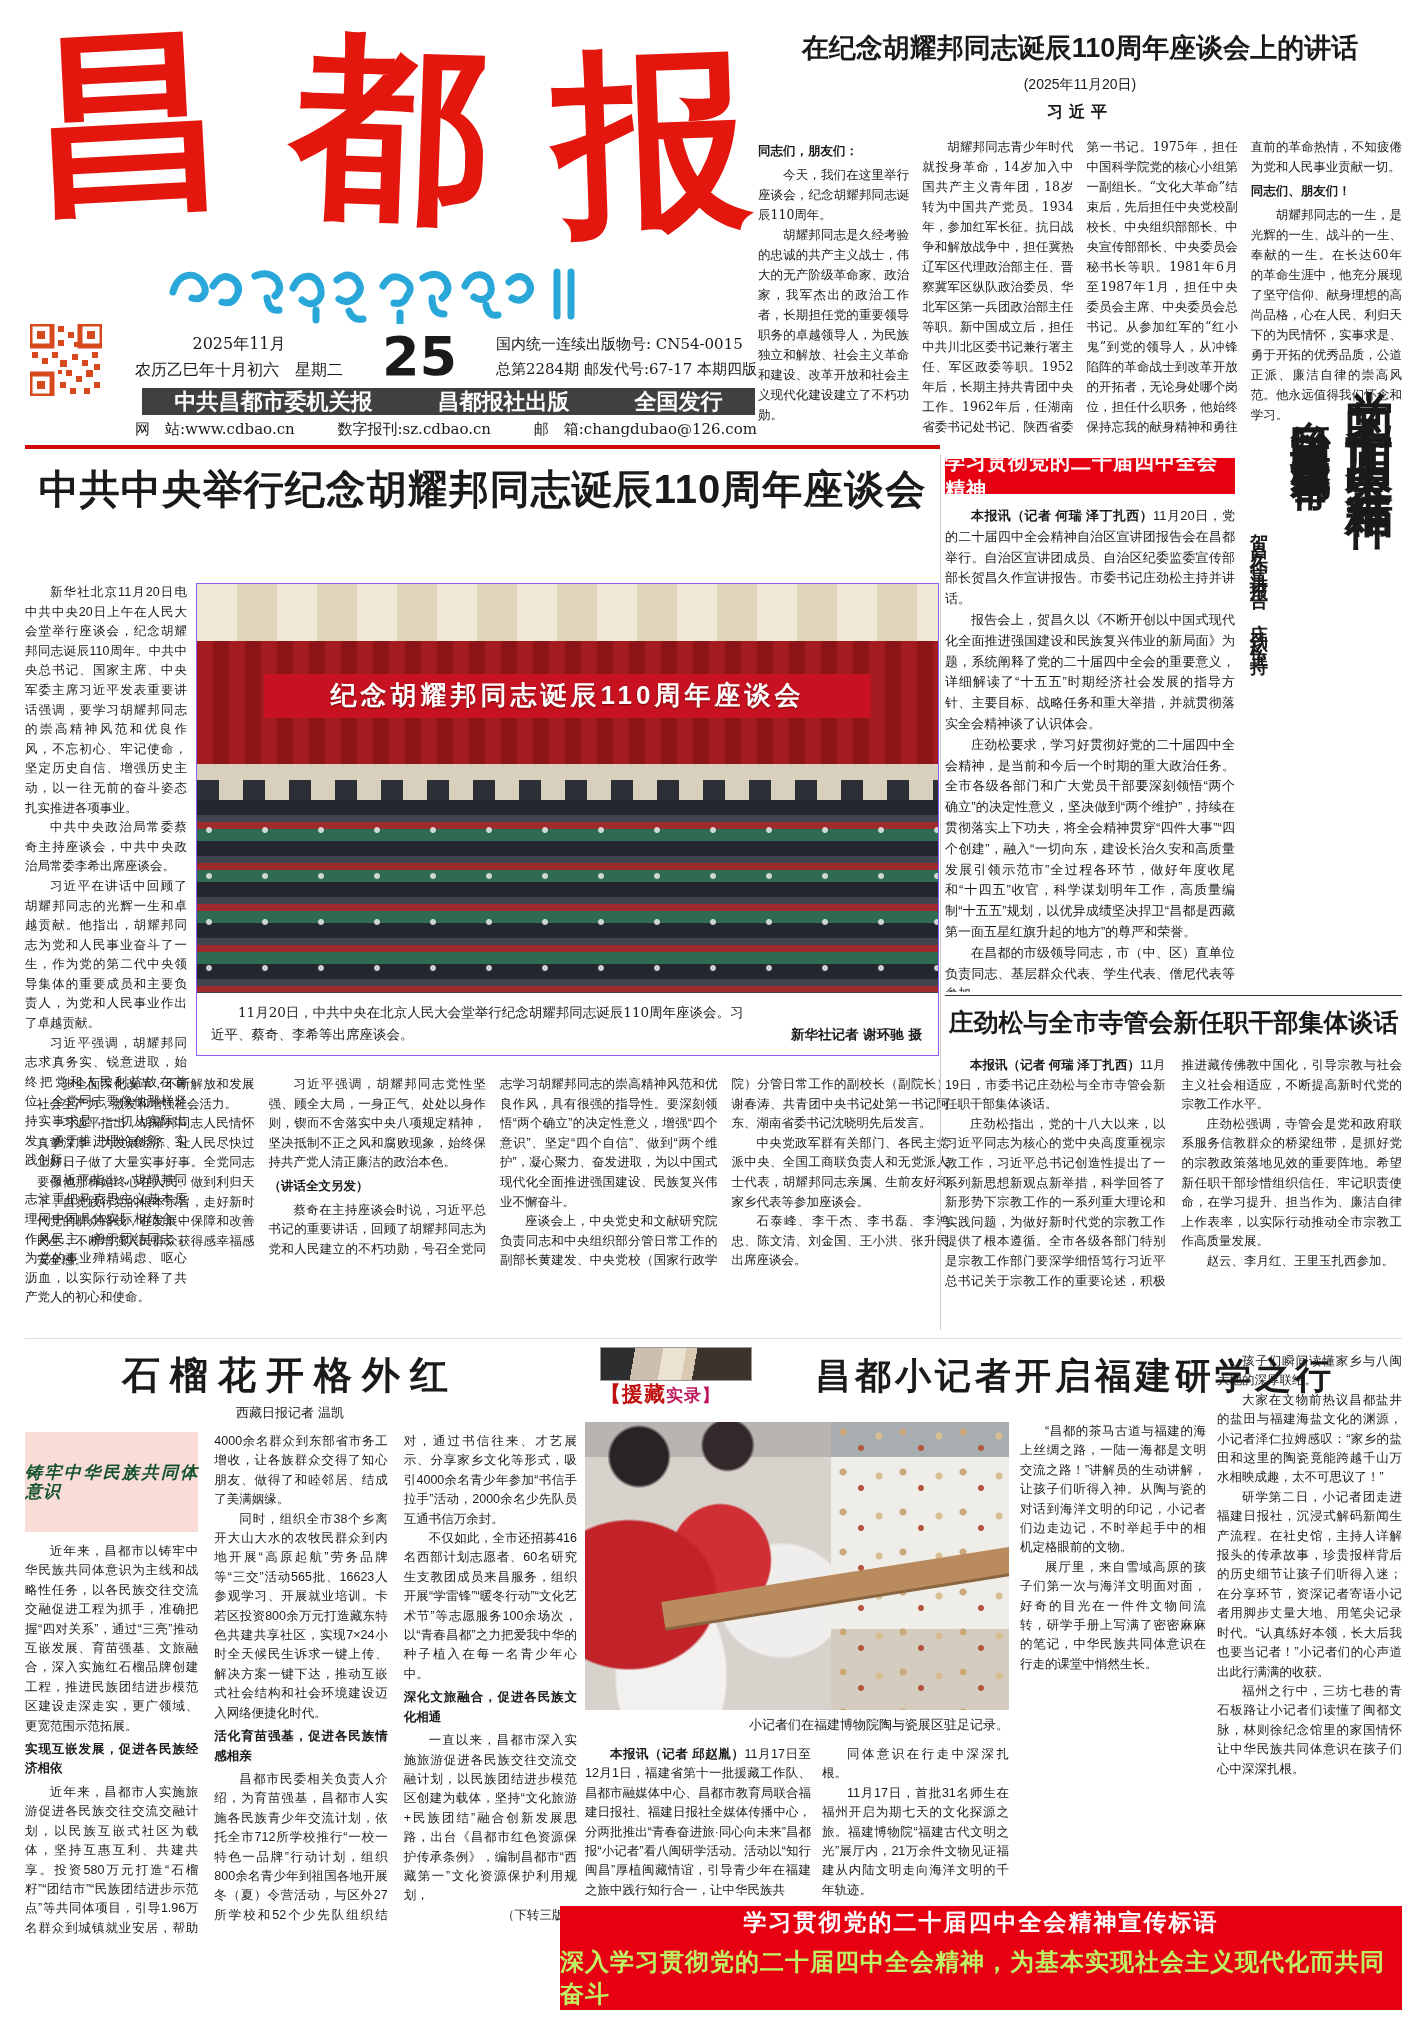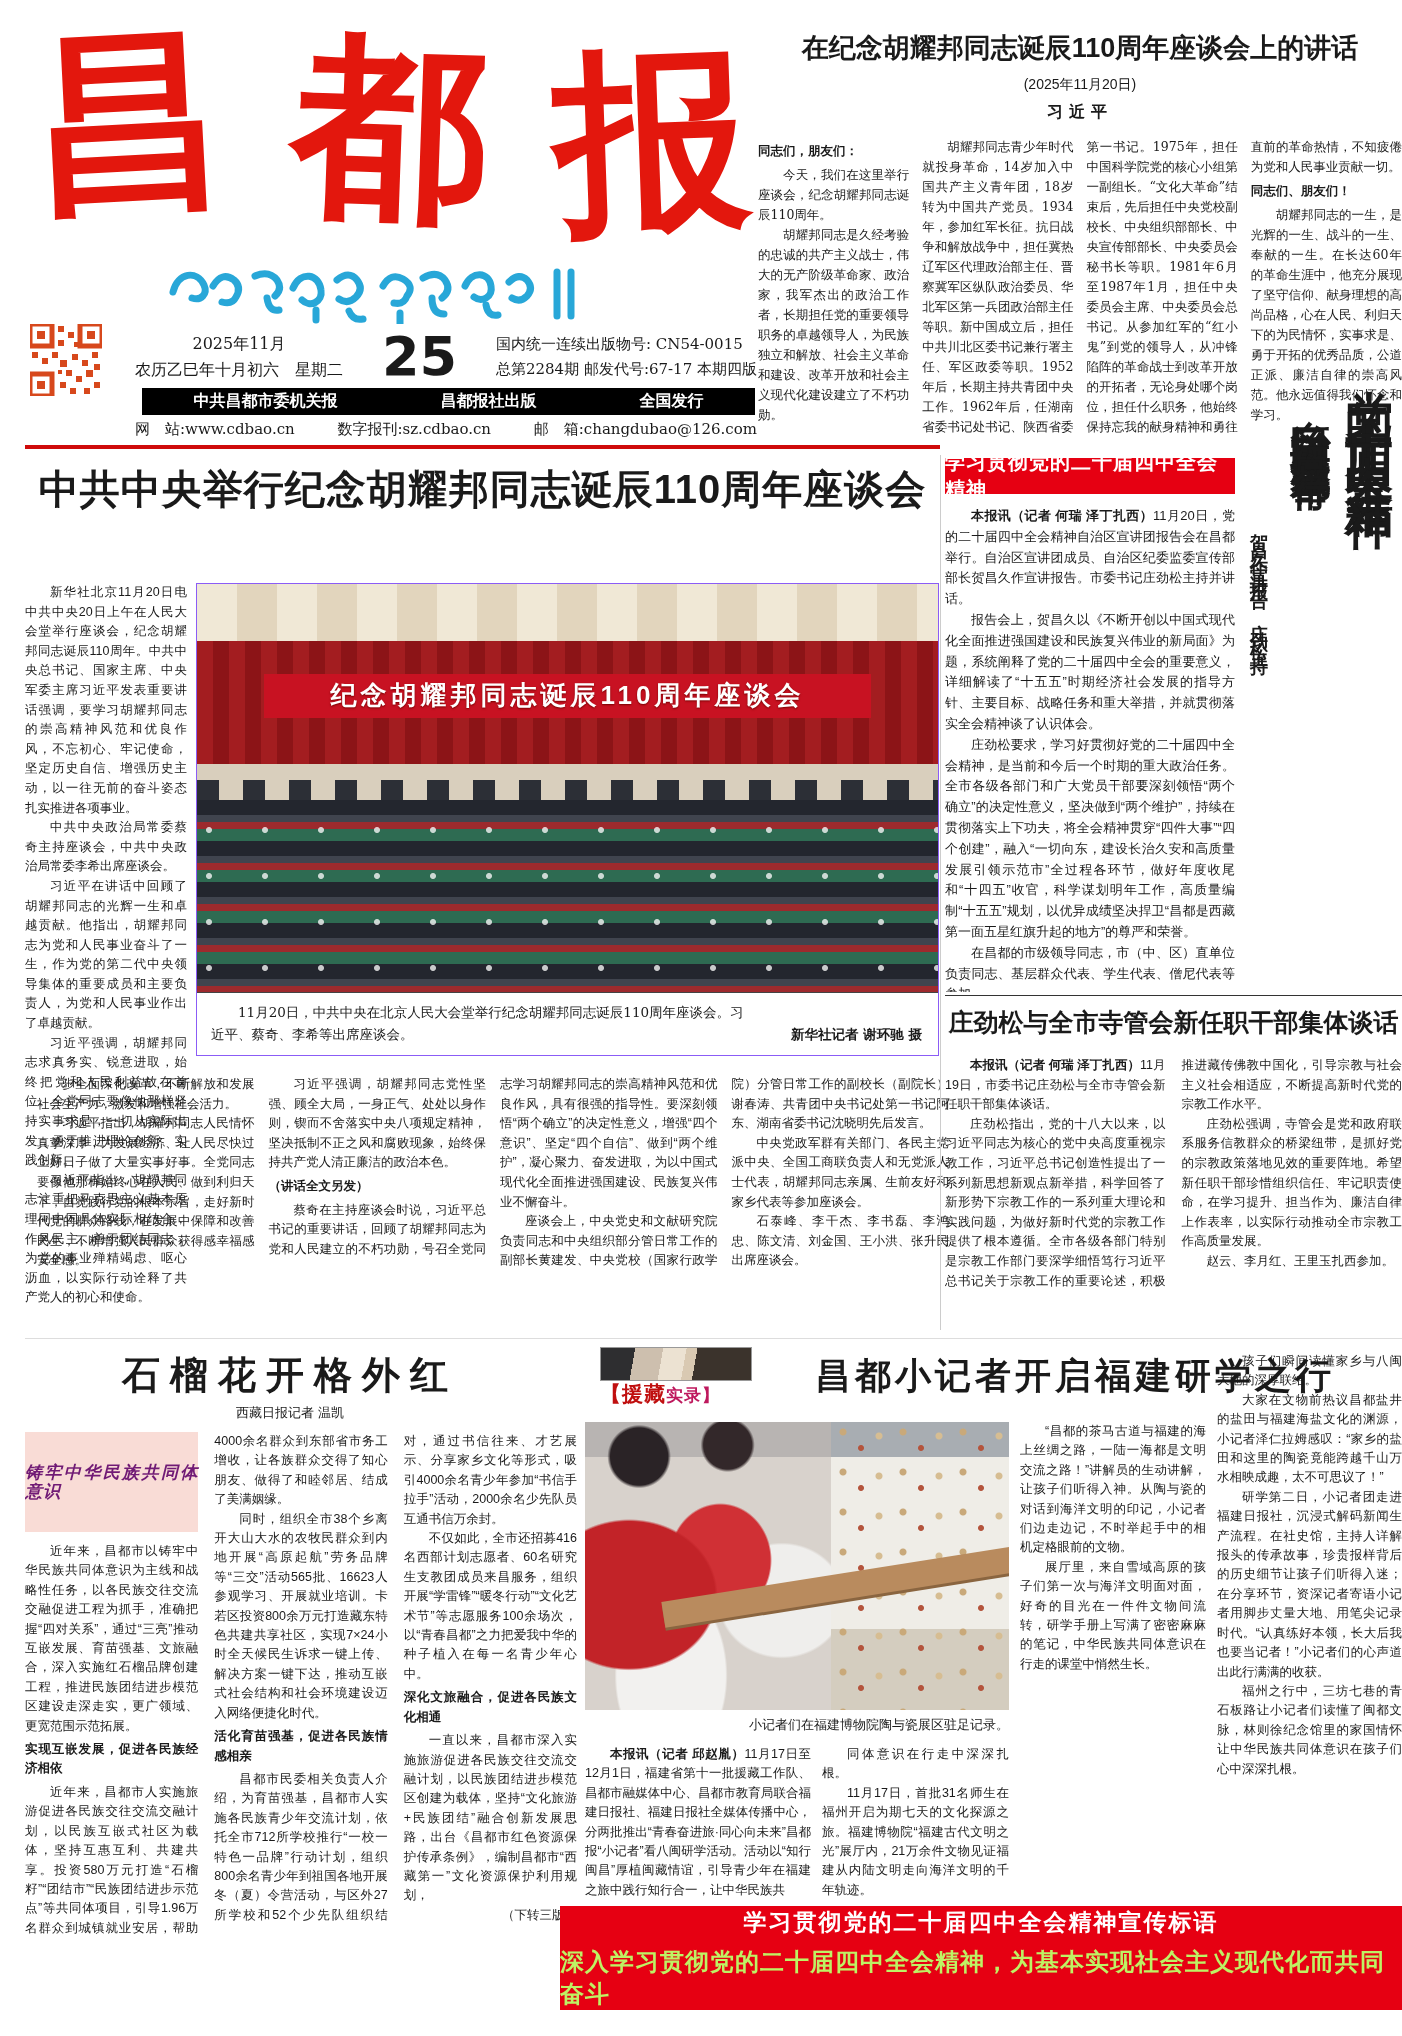--- a/index.html
+++ b/index.html
@@ -13,22 +13,22 @@
   .brand-title span:nth-child(1){transform:rotate(-3deg);}
   .brand-title span:nth-child(2){transform:rotate(2deg) translateY(8px);}
   .brand-title span:nth-child(3){transform:rotate(-2deg) translateY(20px);}
   .tibetan{position:absolute;left:165px;top:256px;width:420px;height:68px;}
   .qr{position:absolute;left:30px;top:324px;width:72px;height:72px;}
   .dateblock{position:absolute;left:135px;top:330px;width:622px;height:54px;display:flex;
         align-items:center;justify-content:space-between;}
   .date-left{text-align:center;font-size:16px;line-height:1.6;font-family:"DejaVu Serif",serif;}
   .date-day{font-size:54px;font-weight:900;line-height:1;font-family:"DejaVu Sans",sans-serif;}
   .date-right{font-size:15px;line-height:1.7;font-family:"DejaVu Serif",serif;}
-  .blue-bar{position:absolute;left:142px;top:388px;width:613px;height:27px;background:#000000;
-        color:#fff;font-weight:bold;font-size:16px;display:flex;align-items:center;
+  .blue-bar{position:absolute;left:142px;top:388px;width:613px;height:27px;background:#404040;
+        color:#fff;font-weight:bold;font-size:22px;display:flex;align-items:center;
         justify-content:space-around;}
   .contact-row{position:absolute;left:135px;top:420px;width:622px;height:22px;display:flex;
         justify-content:space-between;font-size:15px;font-family:"DejaVu Serif",serif;}
   .red-rule{position:absolute;left:25px;top:445px;width:915px;height:4px;background:#cf0a0a;}
   
   .speech{position:absolute;left:758px;top:30px;width:644px;}
   .speech h1{margin:0;font-size:27px;font-weight:900;text-align:center;white-space:nowrap;}
   .speech .sp-date{text-align:center;font-size:14px;margin-top:10px;}
   .speech .sp-author{text-align:center;font-size:16px;font-weight:bold;margin-top:8px;
         font-family:"DejaVu Serif",serif;letter-spacing:6px;}
@@ -91,21 +91,21 @@
   .hairline{position:absolute;left:25px;top:1338px;width:1377px;height:1px;background:#ddd;}
   
   .pom-headline{position:absolute;left:55px;top:1350px;width:470px;text-align:center;
         font-size:38px;font-weight:900;letter-spacing:10px;font-family:"DejaVu Serif",serif;}
   .pom-byline{position:absolute;left:55px;top:1404px;width:470px;text-align:center;
         font-size:13px;font-family:"DejaVu Serif",serif;}
   .pom-cols{position:absolute;left:25px;top:1432px;width:552px;height:580px;overflow:hidden;
         column-count:3;column-gap:16px;font-size:12.5px;line-height:19.4px;text-align:justify;}
   .theme-box{break-inside:avoid;width:100%;height:100px;background:#f9dcd6;margin-bottom:10px;
         display:flex;align-items:center;justify-content:center;}
-  .theme-box span{color:#701a75;font-size:17px;font-weight:bold;font-style:italic;
+  .theme-box span{color:#14532d;font-size:17px;font-weight:bold;font-style:italic;
         font-family:"DejaVu Serif",serif;letter-spacing:1px;}
   
   .yz-logo{position:absolute;left:600px;top:1347px;width:150px;}
   .yz-img{width:150px;height:32px;border:1px solid #999;
         background:linear-gradient(100deg,#2e2e30 0 22%,#cdbfae 22% 40%,#ece2d2 40% 55%,
         #d9c9b2 55% 62%,#3b332c 62% 100%);}
   .yz-text{font-size:21px;font-weight:900;color:#c00f0f;letter-spacing:1px;line-height:26px;}
   .yz-text i{font-style:normal;color:#be185d;font-size:17px;margin-top:18px;}
   .tour-headline{position:absolute;left:775px;top:1352px;width:600px;text-align:center;
         font-size:36px;font-weight:900;letter-spacing:4px;white-space:nowrap;

